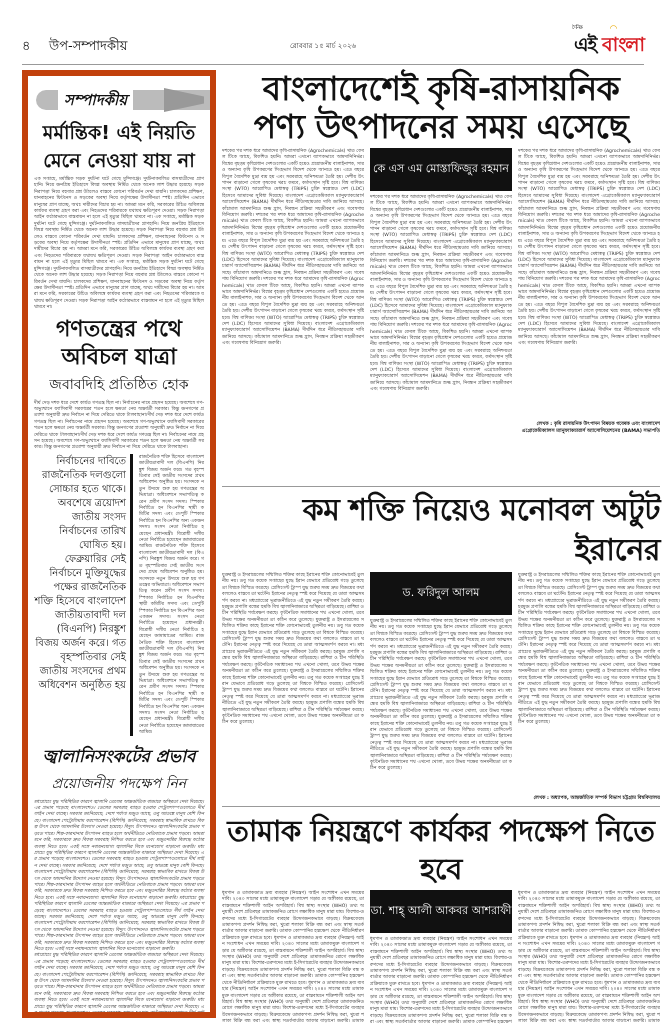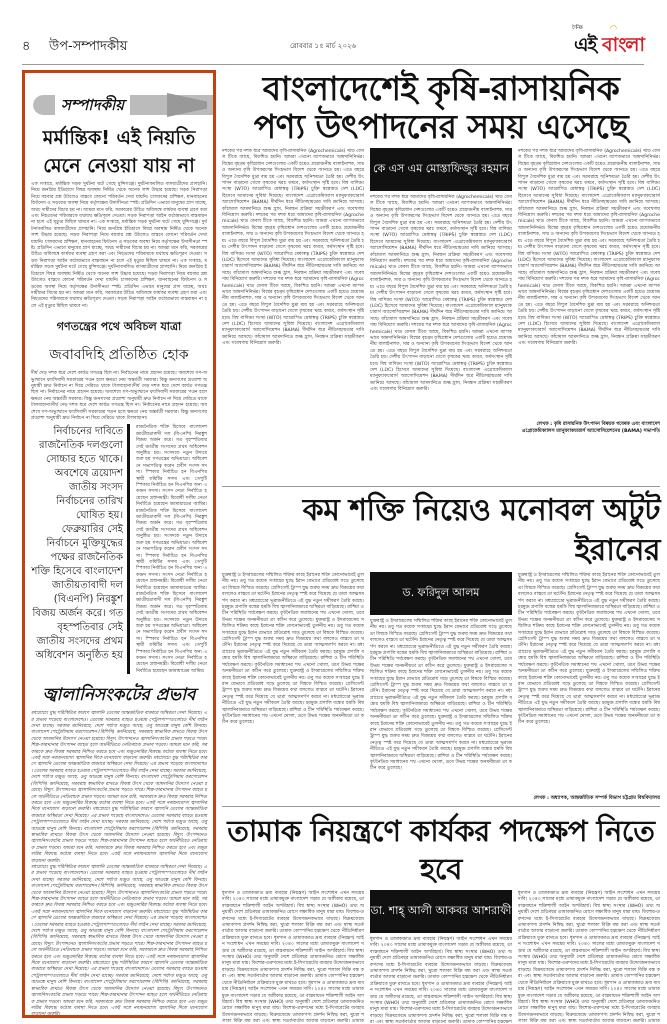--- a/index.html
+++ b/index.html
@@ -7,21 +7,21 @@
   .hdr{position:absolute;left:22px;top:26px;width:622px;height:40px;}
   .hdr .pg{position:absolute;left:0;top:10px;font-size:13px;}
   .hdr .sec{position:absolute;left:27px;top:10px;font-size:13px;}
   .hdr .date{position:absolute;left:268px;top:14px;font-size:7px;color:#333;}
   .hdr .logo{position:absolute;right:0;top:4px;font-size:19px;font-weight:bold;letter-spacing:-1px;}
   .hdr .logo .small{position:absolute;left:-2px;top:-6px;font-size:5px;font-weight:normal;}
   .hdr .logo .wave{color:#e8a800;font-size:9px;position:absolute;left:36px;top:-7px;}
   .hdr .logo .red{color:#d81f26;}
   .rule{position:absolute;left:22px;top:64px;width:622px;height:1px;background:#999;}
 
-  .leftcol{position:absolute;left:22px;top:70px;width:194px;height:948px;border:3px solid #c2410c;box-sizing:border-box;overflow:hidden;padding:16px 6px;}
+  .leftcol{position:absolute;left:22px;top:70px;width:194px;height:948px;border:6px solid #c2410c;box-sizing:border-box;overflow:hidden;padding:8px 6px;}
   .ed-banner{height:30px;position:relative;margin-bottom:4px;}
   .ed-banner .pen{position:absolute;left:2px;top:6px;width:180px;height:20px;background:#bbb;border-radius:10px 0 0 10px;}
   .ed-banner .nib{position:absolute;right:0;top:4px;width:40px;height:24px;background:#999;clip-path:polygon(0 0,100% 35%,100% 65%,0 100%);}
   .ed-banner .lbl{position:absolute;left:24px;top:4px;background:#fff;padding:0 6px;font-size:15px;font-weight:bold;font-style:italic;}
   .ed-title{font-size:19px;font-weight:bold;text-align:center;line-height:28px;margin:2px 0;}
   .ed-sub{font-size:14px;text-align:center;margin:2px 0 3px;}
   .bodytxt{font-size:4.6px;line-height:6.4px;color:#333;text-align:justify;word-break:break-all;}
   .pull{display:flex;gap:6px;}
   .pull .quote{flex:0 0 92px;font-size:10px;line-height:14px;text-align:right;color:#222;border-right:3px solid #111;padding-right:4px;}
   .pull .bodytxt{flex:1;}
@@ -57,31 +57,32 @@
     <div class="nib"></div>
     <span class="lbl">সম্পাদকীয়</span>
   </div>
 
   <div>
     <div class="ed-title">মর্মান্তিক! এই নিয়তি মেনে নেওয়া যায় না</div>
     <div class="bodytxt">এক সপ্তাহে, মর্মান্তিক সড়ক দুর্ঘটনা ঘটে গেছে মুন্সিগঞ্জে। দুর্ঘটনাকবলিত বাসযাত্রীদের প্রাণহানি। নিয়ে জনপ্রিয় ইতিহাসে বিষণ্ণ অবস্থায় নির্মিত থেকে অনেক লাশ উদ্ধার হয়েছে। সড়ক নিরাপত্তা নিয়ে বহুবার প্রশ্ন উঠলেও বাস্তবে কোনো পরিবর্তন দেখা যায়নি। চালকদের প্রশিক্ষণ, যানবাহনের ফিটনেস ও সড়কের অবস্থা নিয়ে কর্তৃপক্ষের উদাসীনতা স্পষ্ট। প্রতিদিন এভাবে মানুষের প্রাণ যাচ্ছে, অথচ দায়ীদের বিচার হয় না। আমরা মনে করি, সরকারের উচিত অবিলম্বে কার্যকর ব্যবস্থা গ্রহণ করা এবং নিহতদের পরিবারকে যথাযথ ক্ষতিপূরণ দেওয়া। সড়ক নিরাপত্তা আইন কঠোরভাবে বাস্তবায়ন না হলে এই মৃত্যুর মিছিল থামবে না। এক সপ্তাহে, মর্মান্তিক সড়ক দুর্ঘটনা ঘটে গেছে মুন্সিগঞ্জে। দুর্ঘটনাকবলিত বাসযাত্রীদের প্রাণহানি। নিয়ে জনপ্রিয় ইতিহাসে বিষণ্ণ অবস্থায় নির্মিত থেকে অনেক লাশ উদ্ধার হয়েছে। সড়ক নিরাপত্তা নিয়ে বহুবার প্রশ্ন উঠলেও বাস্তবে কোনো পরিবর্তন দেখা যায়নি। চালকদের প্রশিক্ষণ, যানবাহনের ফিটনেস ও সড়কের অবস্থা নিয়ে কর্তৃপক্ষের উদাসীনতা স্পষ্ট। প্রতিদিন এভাবে মানুষের প্রাণ যাচ্ছে, অথচ দায়ীদের বিচার হয় না। আমরা মনে করি, সরকারের উচিত অবিলম্বে কার্যকর ব্যবস্থা গ্রহণ করা এবং নিহতদের পরিবারকে যথাযথ ক্ষতিপূরণ দেওয়া। সড়ক নিরাপত্তা আইন কঠোরভাবে বাস্তবায়ন না হলে এই মৃত্যুর মিছিল থামবে না। এক সপ্তাহে, মর্মান্তিক সড়ক দুর্ঘটনা ঘটে গেছে মুন্সিগঞ্জে। দুর্ঘটনাকবলিত বাসযাত্রীদের প্রাণহানি। নিয়ে জনপ্রিয় ইতিহাসে বিষণ্ণ অবস্থায় নির্মিত থেকে অনেক লাশ উদ্ধার হয়েছে। সড়ক নিরাপত্তা নিয়ে বহুবার প্রশ্ন উঠলেও বাস্তবে কোনো পরিবর্তন দেখা যায়নি। চালকদের প্রশিক্ষণ, যানবাহনের ফিটনেস ও সড়কের অবস্থা নিয়ে কর্তৃপক্ষের উদাসীনতা স্পষ্ট। প্রতিদিন এভাবে মানুষের প্রাণ যাচ্ছে, অথচ দায়ীদের বিচার হয় না। আমরা মনে করি, সরকারের উচিত অবিলম্বে কার্যকর ব্যবস্থা গ্রহণ করা এবং নিহতদের পরিবারকে যথাযথ ক্ষতিপূরণ দেওয়া। সড়ক নিরাপত্তা আইন কঠোরভাবে বাস্তবায়ন না হলে এই মৃত্যুর মিছিল থামবে না। </div>
   </div>
 
   <div style="margin-top:4px;">
-    <div class="ed-title" style="font-size:11px;">গণতন্ত্রের পথে অবিচল যাত্রা</div>
+    <div class="ed-title" style="font-size:22px;">গণতন্ত্রের পথে অবিচল যাত্রা</div>
     <div class="ed-sub">জবাবদিহি প্রতিষ্ঠিত হোক</div>
     <div class="bodytxt">দীর্ঘ দেড় দশক ধরে দেশে কার্যত গণতন্ত্র ছিল না। নির্বাচনের নামে প্রহসন হয়েছে। অবশেষে গণ-অভ্যুত্থানে ফ্যাসিবাদী সরকারের পতন হলে ক্ষমতা নেয় অন্তর্বর্তী সরকার। কিন্তু জনগণের প্রত্যাশা অনুযায়ী দ্রুত নির্বাচন না দিয়ে দেরিতে থাকে টালবাহানা।দীর্ঘ দেড় দশক ধরে দেশে কার্যত গণতন্ত্র ছিল না। নির্বাচনের নামে প্রহসন হয়েছে। অবশেষে গণ-অভ্যুত্থানে ফ্যাসিবাদী সরকারের পতন হলে ক্ষমতা নেয় অন্তর্বর্তী সরকার। কিন্তু জনগণের প্রত্যাশা অনুযায়ী দ্রুত নির্বাচন না দিয়ে দেরিতে থাকে টালবাহানা।দীর্ঘ দেড় দশক ধরে দেশে কার্যত গণতন্ত্র ছিল না। নির্বাচনের নামে প্রহসন হয়েছে। অবশেষে গণ-অভ্যুত্থানে ফ্যাসিবাদী সরকারের পতন হলে ক্ষমতা নেয় অন্তর্বর্তী সরকার। কিন্তু জনগণের প্রত্যাশা অনুযায়ী দ্রুত নির্বাচন না দিয়ে দেরিতে থাকে টালবাহানা।</div>
     <div class="pull" style="margin-top:3px;">
       <div class="quote">নির্বাচনের দাবিতে রাজনৈতিক দলগুলো সোচ্চার হতে থাকে। অবশেষে ত্রয়োদশ জাতীয় সংসদ নির্বাচনের তারিখ ঘোষিত হয়। ফেব্রুয়ারির সেই নির্বাচনে মুক্তিযুদ্ধের পক্ষের রাজনৈতিক শক্তি হিসেবে বাংলাদেশ জাতীয়তাবাদী দল (বিএনপি) নিরঙ্কুশ বিজয় অর্জন করে। গত বৃহস্পতিবার সেই জাতীয় সংসদের প্রথম অধিবেশন অনুষ্ঠিত হয়</div>
       <div class="bodytxt">রাজনৈতিক শক্তি হিসেবে বাংলাদেশ জাতীয়তাবাদী দল (বিএনপি) নিরঙ্কুশ বিজয় অর্জন করে। গত বৃহস্পতিবার সেই জাতীয় সংসদের প্রথম অধিবেশন অনুষ্ঠিত হয়। সংসদকে নতুন উদ্যমে শুরু হয় গণতন্ত্রের অভিযাত্রা। অধিবেশনে সভাপতিত্ব করেন প্রবীণ সংসদ সদস্য। স্পিকার নির্বাচিত হন বিএনপির স্থায়ী কমিটির সদস্য এবং ডেপুটি স্পিকার নির্বাচিত হন বিএনপির অন্য একজন সদস্য। সংসদ নেতা নির্বাচিত হয়েছেন প্রধানমন্ত্রী। বিরোধী দলীয় নেতা নির্বাচিত হয়েছেন জামায়াতের আমির। রাজনৈতিক শক্তি হিসেবে বাংলাদেশ জাতীয়তাবাদী দল (বিএনপি) নিরঙ্কুশ বিজয় অর্জন করে। গত বৃহস্পতিবার সেই জাতীয় সংসদের প্রথম অধিবেশন অনুষ্ঠিত হয়। সংসদকে নতুন উদ্যমে শুরু হয় গণতন্ত্রের অভিযাত্রা। অধিবেশনে সভাপতিত্ব করেন প্রবীণ সংসদ সদস্য। স্পিকার নির্বাচিত হন বিএনপির স্থায়ী কমিটির সদস্য এবং ডেপুটি স্পিকার নির্বাচিত হন বিএনপির অন্য একজন সদস্য। সংসদ নেতা নির্বাচিত হয়েছেন প্রধানমন্ত্রী। বিরোধী দলীয় নেতা নির্বাচিত হয়েছেন জামায়াতের আমির। রাজনৈতিক শক্তি হিসেবে বাংলাদেশ জাতীয়তাবাদী দল (বিএনপি) নিরঙ্কুশ বিজয় অর্জন করে। গত বৃহস্পতিবার সেই জাতীয় সংসদের প্রথম অধিবেশন অনুষ্ঠিত হয়। সংসদকে নতুন উদ্যমে শুরু হয় গণতন্ত্রের অভিযাত্রা। অধিবেশনে সভাপতিত্ব করেন প্রবীণ সংসদ সদস্য। স্পিকার নির্বাচিত হন বিএনপির স্থায়ী কমিটির সদস্য এবং ডেপুটি স্পিকার নির্বাচিত হন বিএনপির অন্য একজন সদস্য। সংসদ নেতা নির্বাচিত হয়েছেন প্রধানমন্ত্রী। বিরোধী দলীয় নেতা নির্বাচিত হয়েছেন জামায়াতের আমির। </div>
     </div>
   </div>
 
   <div style="margin-top:6px;font-style:italic;">
     <div class="ed-title" style="font-size:17px;">জ্বালানিসংকটের প্রভাব</div>
+    <div class="ed-sub">প্রয়োজনীয় পদক্ষেপ নিন</div>
     <div class="bodytxt">মধ্যপ্রাচ্যে যুদ্ধ পরিস্থিতির কারণে জ্বালানি তেলের আন্তর্জাতিক বাজারে অস্থিরতা দেখা দিয়েছে। এর প্রভাব পড়েছে বাংলাদেশেও। তেলের সরবরাহ ব্যাহত হওয়ায় পেট্রলপাম্পগুলোতে দীর্ঘ লাইন দেখা যাচ্ছে। সরকার জানিয়েছে, দেশে পর্যাপ্ত মজুত আছে, তবু আতঙ্কে মানুষ বেশি কিনছে। বাংলাদেশ পেট্রোলিয়াম করপোরেশন (বিপিসি) জানিয়েছে, সরবরাহ স্বাভাবিক রাখতে বিকল্প উৎস থেকে আমদানির উদ্যোগ নেওয়া হয়েছে। বিদ্যুৎ উৎপাদনেও জ্বালানিসংকটের প্রভাব পড়তে পারে। শিল্প-কারখানার উৎপাদন ব্যাহত হলে অর্থনীতিতে নেতিবাচক প্রভাব পড়বে। আমরা মনে করি, সরকারকে দ্রুত বিকল্প সরবরাহ নিশ্চিত করতে হবে এবং মজুতদারির বিরুদ্ধে কঠোর ব্যবস্থা নিতে হবে। একই সঙ্গে নবায়নযোগ্য জ্বালানির দিকে মনোযোগ বাড়ানো জরুরি। মধ্যপ্রাচ্যে যুদ্ধ পরিস্থিতির কারণে জ্বালানি তেলের আন্তর্জাতিক বাজারে অস্থিরতা দেখা দিয়েছে। এর প্রভাব পড়েছে বাংলাদেশেও। তেলের সরবরাহ ব্যাহত হওয়ায় পেট্রলপাম্পগুলোতে দীর্ঘ লাইন দেখা যাচ্ছে। সরকার জানিয়েছে, দেশে পর্যাপ্ত মজুত আছে, তবু আতঙ্কে মানুষ বেশি কিনছে। বাংলাদেশ পেট্রোলিয়াম করপোরেশন (বিপিসি) জানিয়েছে, সরবরাহ স্বাভাবিক রাখতে বিকল্প উৎস থেকে আমদানির উদ্যোগ নেওয়া হয়েছে। বিদ্যুৎ উৎপাদনেও জ্বালানিসংকটের প্রভাব পড়তে পারে। শিল্প-কারখানার উৎপাদন ব্যাহত হলে অর্থনীতিতে নেতিবাচক প্রভাব পড়বে। আমরা মনে করি, সরকারকে দ্রুত বিকল্প সরবরাহ নিশ্চিত করতে হবে এবং মজুতদারির বিরুদ্ধে কঠোর ব্যবস্থা নিতে হবে। একই সঙ্গে নবায়নযোগ্য জ্বালানির দিকে মনোযোগ বাড়ানো জরুরি। মধ্যপ্রাচ্যে যুদ্ধ পরিস্থিতির কারণে জ্বালানি তেলের আন্তর্জাতিক বাজারে অস্থিরতা দেখা দিয়েছে। এর প্রভাব পড়েছে বাংলাদেশেও। তেলের সরবরাহ ব্যাহত হওয়ায় পেট্রলপাম্পগুলোতে দীর্ঘ লাইন দেখা যাচ্ছে। সরকার জানিয়েছে, দেশে পর্যাপ্ত মজুত আছে, তবু আতঙ্কে মানুষ বেশি কিনছে। বাংলাদেশ পেট্রোলিয়াম করপোরেশন (বিপিসি) জানিয়েছে, সরবরাহ স্বাভাবিক রাখতে বিকল্প উৎস থেকে আমদানির উদ্যোগ নেওয়া হয়েছে। বিদ্যুৎ উৎপাদনেও জ্বালানিসংকটের প্রভাব পড়তে পারে। শিল্প-কারখানার উৎপাদন ব্যাহত হলে অর্থনীতিতে নেতিবাচক প্রভাব পড়বে। আমরা মনে করি, সরকারকে দ্রুত বিকল্প সরবরাহ নিশ্চিত করতে হবে এবং মজুতদারির বিরুদ্ধে কঠোর ব্যবস্থা নিতে হবে। একই সঙ্গে নবায়নযোগ্য জ্বালানির দিকে মনোযোগ বাড়ানো জরুরি। </div>
     <div class="bodytxt">মধ্যপ্রাচ্যে যুদ্ধ পরিস্থিতির কারণে জ্বালানি তেলের আন্তর্জাতিক বাজারে অস্থিরতা দেখা দিয়েছে। এর প্রভাব পড়েছে বাংলাদেশেও। তেলের সরবরাহ ব্যাহত হওয়ায় পেট্রলপাম্পগুলোতে দীর্ঘ লাইন দেখা যাচ্ছে। সরকার জানিয়েছে, দেশে পর্যাপ্ত মজুত আছে, তবু আতঙ্কে মানুষ বেশি কিনছে। বাংলাদেশ পেট্রোলিয়াম করপোরেশন (বিপিসি) জানিয়েছে, সরবরাহ স্বাভাবিক রাখতে বিকল্প উৎস থেকে আমদানির উদ্যোগ নেওয়া হয়েছে। বিদ্যুৎ উৎপাদনেও জ্বালানিসংকটের প্রভাব পড়তে পারে। শিল্প-কারখানার উৎপাদন ব্যাহত হলে অর্থনীতিতে নেতিবাচক প্রভাব পড়বে। আমরা মনে করি, সরকারকে দ্রুত বিকল্প সরবরাহ নিশ্চিত করতে হবে এবং মজুতদারির বিরুদ্ধে কঠোর ব্যবস্থা নিতে হবে। একই সঙ্গে নবায়নযোগ্য জ্বালানির দিকে মনোযোগ বাড়ানো জরুরি। মধ্যপ্রাচ্যে যুদ্ধ পরিস্থিতির কারণে জ্বালানি তেলের আন্তর্জাতিক বাজারে অস্থিরতা দেখা দিয়েছে। এর প্রভাব পড়েছে বাংলাদেশেও। তেলের সরবরাহ ব্যাহত হওয়ায় পেট্রলপাম্পগুলোতে দীর্ঘ লাইন দেখা যাচ্ছে। সরকার জানিয়েছে, দেশে পর্যাপ্ত মজুত আছে, তবু আতঙ্কে মানুষ বেশি কিনছে। বাংলাদেশ পেট্রোলিয়াম করপোরেশন (বিপিসি) জানিয়েছে, সরবরাহ স্বাভাবিক রাখতে বিকল্প উৎস থেকে আমদানির উদ্যোগ নেওয়া হয়েছে। বিদ্যুৎ উৎপাদনেও জ্বালানিসংকটের প্রভাব পড়তে পারে। শিল্প-কারখানার উৎপাদন ব্যাহত হলে অর্থনীতিতে নেতিবাচক প্রভাব পড়বে। আমরা মনে করি, সরকারকে দ্রুত বিকল্প সরবরাহ নিশ্চিত করতে হবে এবং মজুতদারির বিরুদ্ধে কঠোর ব্যবস্থা নিতে হবে। একই সঙ্গে নবায়নযোগ্য জ্বালানির দিকে মনোযোগ বাড়ানো জরুরি। মধ্যপ্রাচ্যে যুদ্ধ পরিস্থিতির কারণে জ্বালানি তেলের আন্তর্জাতিক বাজারে অস্থিরতা দেখা দিয়েছে। এর প্রভাব পড়েছে বাংলাদেশেও। তেলের সরবরাহ ব্যাহত হওয়ায় পেট্রলপাম্পগুলোতে দীর্ঘ লাইন দেখা যাচ্ছে। সরকার জানিয়েছে, দেশে পর্যাপ্ত মজুত আছে, তবু আতঙ্কে মানুষ বেশি কিনছে। বাংলাদেশ পেট্রোলিয়াম করপোরেশন (বিপিসি) জানিয়েছে, সরবরাহ স্বাভাবিক রাখতে বিকল্প উৎস থেকে আমদানির উদ্যোগ নেওয়া হয়েছে। বিদ্যুৎ উৎপাদনেও জ্বালানিসংকটের প্রভাব পড়তে পারে। শিল্প-কারখানার উৎপাদন ব্যাহত হলে অর্থনীতিতে নেতিবাচক প্রভাব পড়বে। আমরা মনে করি, সরকারকে দ্রুত বিকল্প সরবরাহ নিশ্চিত করতে হবে এবং মজুতদারির বিরুদ্ধে কঠোর ব্যবস্থা নিতে হবে। একই সঙ্গে নবায়নযোগ্য জ্বালানির দিকে মনোযোগ বাড়ানো জরুরি। </div>
   </div>
 </div>
 
 <div class="art" style="top:70px;height:410px;">
   <div class="head two">বাংলাদেশেই কৃষি-রাসায়নিক</div>
   <div class="head two">পণ্য উৎপাদনের সময় এসেছে</div>
   <div class="cols" style="height:318px;">
     <div class="c bodytxt">দশকের পর দশক ধরে আমাদের কৃষি-রাসায়নিক (Agrochemicals) খাত কেবল টিকে আছে, বিকশিত হয়নি। আমরা এখনো ব্যাপকভাবে আমদানিনির্ভর। বিশ্বের বৃহত্তম কৃষিপ্রধান দেশগুলোর একটি হয়েও প্রয়োজনীয় বালাইনাশক, সার ও অন্যান্য কৃষি উপকরণের সিংহভাগ বিদেশ থেকে আনতে হয়। এতে বছরে বিপুল বৈদেশিক মুদ্রা ব্যয় হয় এবং সরবরাহে অনিশ্চয়তা তৈরি হয়। দেশীয় উৎপাদন বাড়ানো গেলে কৃষকের খরচ কমবে, কর্মসংস্থান সৃষ্টি হবে। বিশ্ব বাণিজ্য সংস্থা (WTO) আরোপিত মেধাস্বত্ব (TRIPS) চুক্তি স্বল্পোন্নত দেশ (LDC) হিসেবে আমাদের সুবিধা দিয়েছে। বাংলাদেশ এগ্রোকেমিক্যাল ম্যানুফ্যাকচারার্স অ্যাসোসিয়েশন (BAMA) দীর্ঘদিন ধরে নীতিসহায়তার দাবি জানিয়ে আসছে। কাঁচামাল আমদানিতে শুল্ক হ্রাস, নিবন্ধন প্রক্রিয়া সহজীকরণ এবং গবেষণায় বিনিয়োগ জরুরি। দশকের পর দশক ধরে আমাদের কৃষি-রাসায়নিক (Agrochemicals) খাত কেবল টিকে আছে, বিকশিত হয়নি। আমরা এখনো ব্যাপকভাবে আমদানিনির্ভর। বিশ্বের বৃহত্তম কৃষিপ্রধান দেশগুলোর একটি হয়েও প্রয়োজনীয় বালাইনাশক, সার ও অন্যান্য কৃষি উপকরণের সিংহভাগ বিদেশ থেকে আনতে হয়। এতে বছরে বিপুল বৈদেশিক মুদ্রা ব্যয় হয় এবং সরবরাহে অনিশ্চয়তা তৈরি হয়। দেশীয় উৎপাদন বাড়ানো গেলে কৃষকের খরচ কমবে, কর্মসংস্থান সৃষ্টি হবে। বিশ্ব বাণিজ্য সংস্থা (WTO) আরোপিত মেধাস্বত্ব (TRIPS) চুক্তি স্বল্পোন্নত দেশ (LDC) হিসেবে আমাদের সুবিধা দিয়েছে। বাংলাদেশ এগ্রোকেমিক্যাল ম্যানুফ্যাকচারার্স অ্যাসোসিয়েশন (BAMA) দীর্ঘদিন ধরে নীতিসহায়তার দাবি জানিয়ে আসছে। কাঁচামাল আমদানিতে শুল্ক হ্রাস, নিবন্ধন প্রক্রিয়া সহজীকরণ এবং গবেষণায় বিনিয়োগ জরুরি। দশকের পর দশক ধরে আমাদের কৃষি-রাসায়নিক (Agrochemicals) খাত কেবল টিকে আছে, বিকশিত হয়নি। আমরা এখনো ব্যাপকভাবে আমদানিনির্ভর। বিশ্বের বৃহত্তম কৃষিপ্রধান দেশগুলোর একটি হয়েও প্রয়োজনীয় বালাইনাশক, সার ও অন্যান্য কৃষি উপকরণের সিংহভাগ বিদেশ থেকে আনতে হয়। এতে বছরে বিপুল বৈদেশিক মুদ্রা ব্যয় হয় এবং সরবরাহে অনিশ্চয়তা তৈরি হয়। দেশীয় উৎপাদন বাড়ানো গেলে কৃষকের খরচ কমবে, কর্মসংস্থান সৃষ্টি হবে। বিশ্ব বাণিজ্য সংস্থা (WTO) আরোপিত মেধাস্বত্ব (TRIPS) চুক্তি স্বল্পোন্নত দেশ (LDC) হিসেবে আমাদের সুবিধা দিয়েছে। বাংলাদেশ এগ্রোকেমিক্যাল ম্যানুফ্যাকচারার্স অ্যাসোসিয়েশন (BAMA) দীর্ঘদিন ধরে নীতিসহায়তার দাবি জানিয়ে আসছে। কাঁচামাল আমদানিতে শুল্ক হ্রাস, নিবন্ধন প্রক্রিয়া সহজীকরণ এবং গবেষণায় বিনিয়োগ জরুরি। </div>

